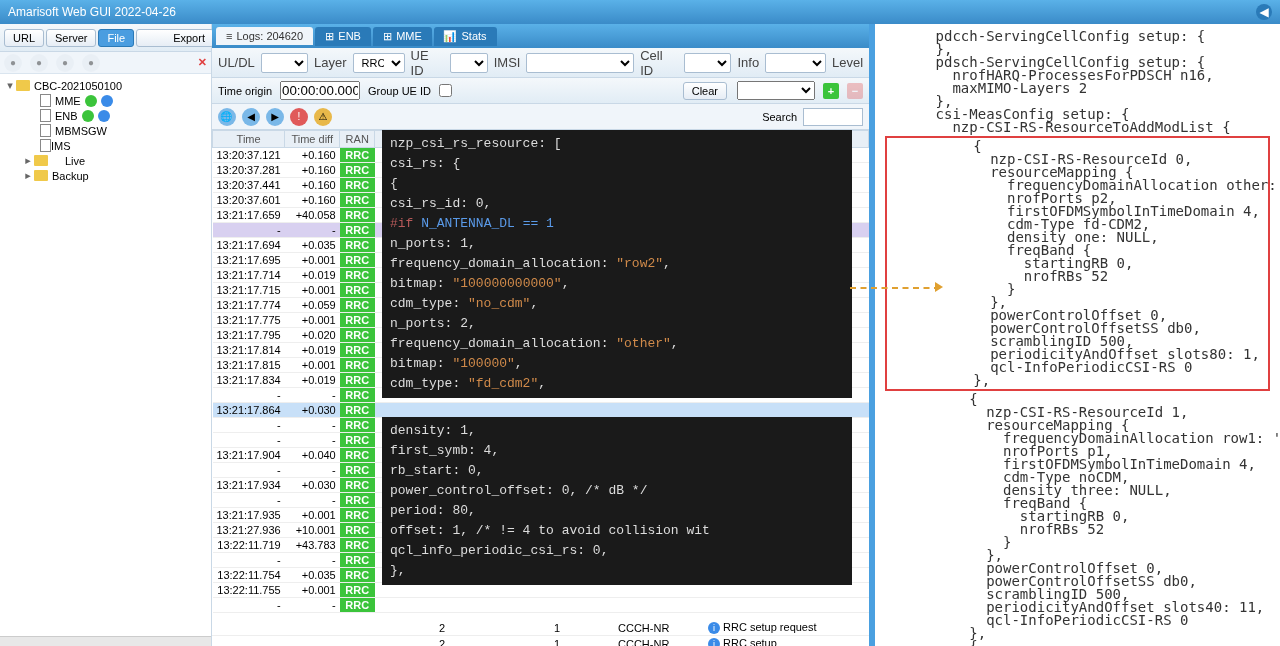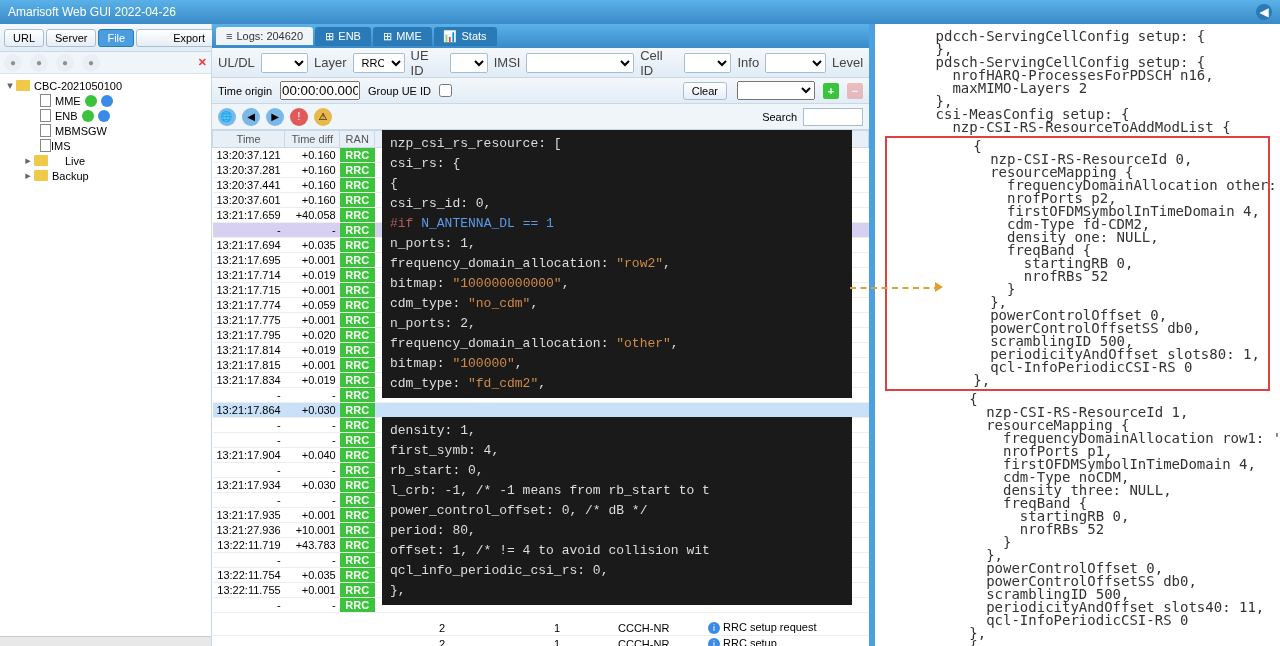--- a/index.html
+++ b/index.html
@@ -390,21 +390,20 @@
           <div>            cdm_type: <span class="str">"no_cdm"</span>,</div>
           <div>            n_ports: 2,</div>
           <div>            frequency_domain_allocation: <span class="str">"other"</span>,</div>
           <div>            bitmap: <span class="str">"100000"</span>,</div>
           <div>            cdm_type: <span class="str">"fd_cdm2"</span>,</div>
         </div>
       <div class="codeoverlay2" id="code2">
           <div>            density: 1,</div>
           <div>            first_symb: 4,</div>
           <div>            rb_start: 0,</div>
-          <div>            l_crb: -1, /* -1 means from rb_start to t</div>
           <div>            power_control_offset: 0, /* dB */</div>
           <div>            period: 80,</div>
           <div>            offset: 1, /* != 4 to avoid collision wit</div>
           <div>            qcl_info_periodic_csi_rs: 0,</div>
           <div>          },</div>
         </div>
       <table class="msgtable" id="msgtable" style="position:absolute;top:490px;left:0;width:100%">
           <tbody>
             <tr>
       <td style="width:170px"></td>

